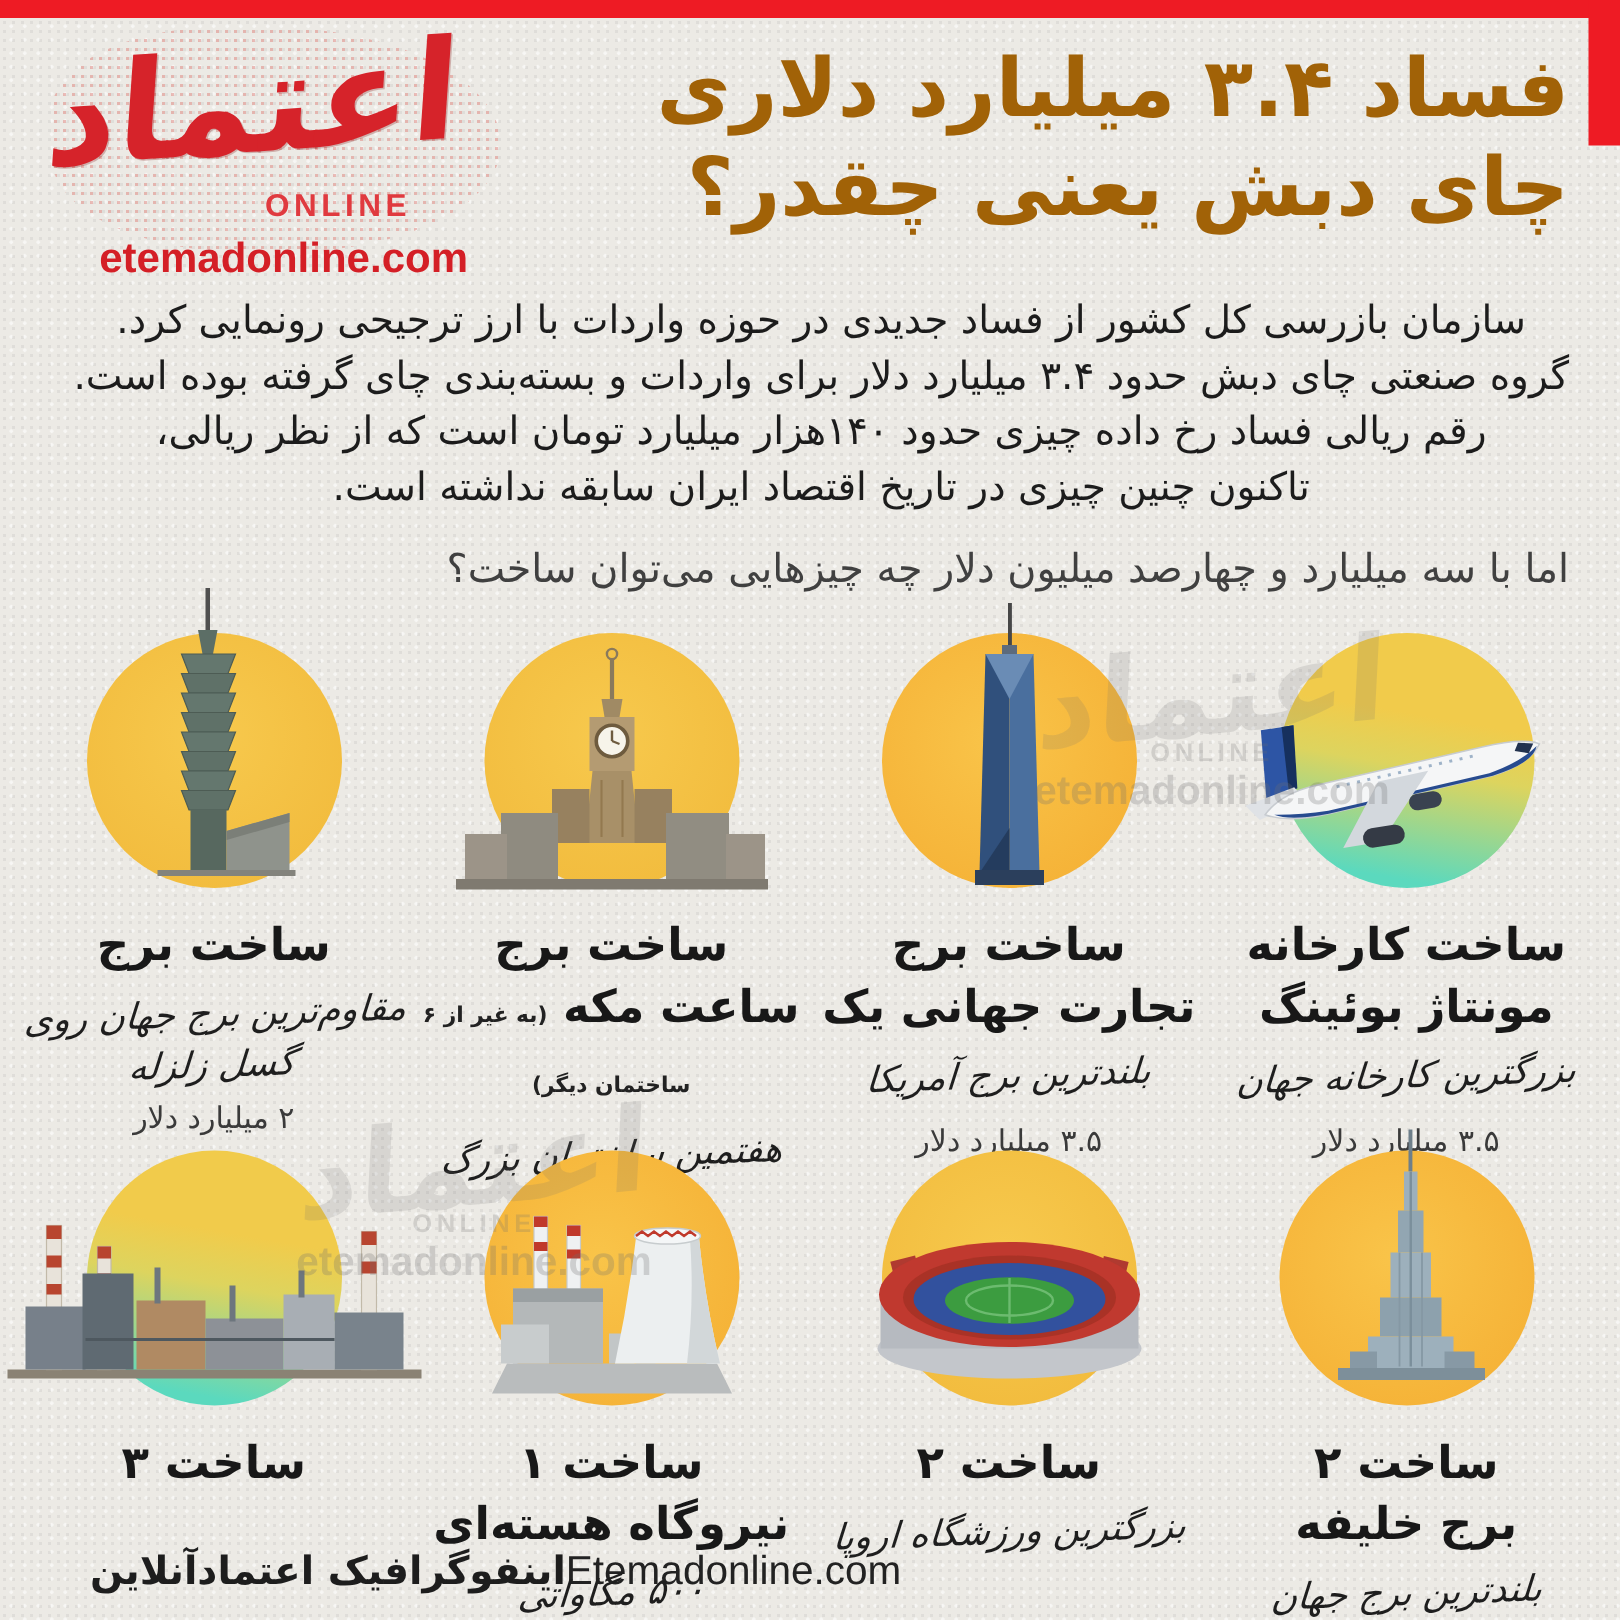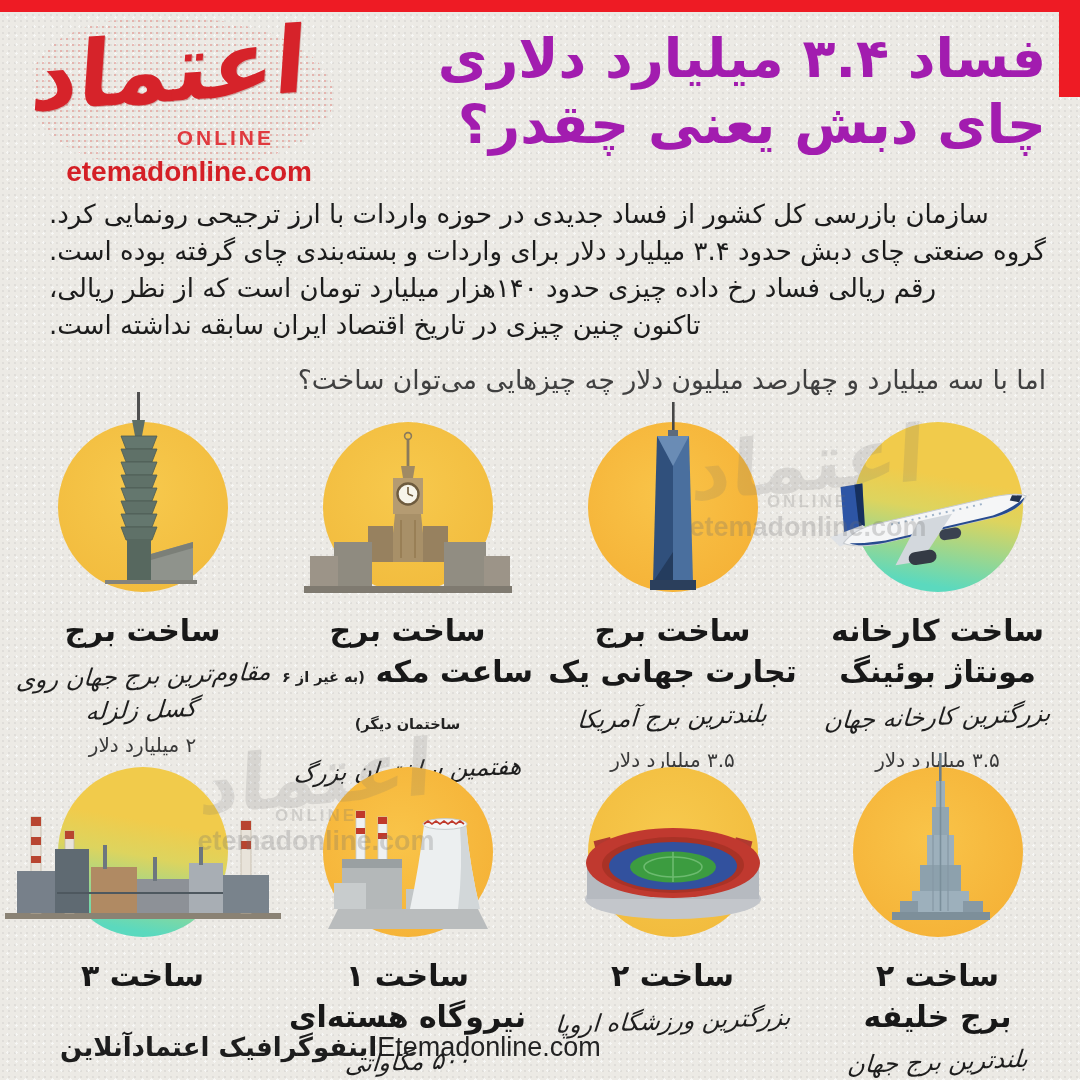--- a/index.html
+++ b/index.html
@@ -25,23 +25,23 @@
     background-size:6px 6px;opacity:.45;border-radius:40% 55% 50% 45%;}
   .logo-word{position:absolute;right:28px;top:6px;font-size:92px;font-weight:bold;
     color:#d6232a;transform:rotate(-4deg) skewX(-8deg);line-height:1;
     text-shadow:1px 1px 0 rgba(120,0,0,.25);}
   .logo-online{position:absolute;right:60px;top:108px;font-size:21px;font-weight:bold;
     color:#e03a3f;letter-spacing:3px;font-family:"Liberation Sans",sans-serif;}
   .logo-site{position:absolute;right:22px;top:138px;font-size:28px;font-weight:bold;
     color:#d41f26;font-family:"Liberation Sans",sans-serif;direction:ltr;}
   
   .title{top:26px;right:34px;text-align:right;direction:rtl;
-    font-size:54px;font-weight:bold;line-height:66px;color:#a21caf;letter-spacing:-1px;}
-  
-  .intro{top:196px;right:34px;text-align:left;direction:rtl;
+    font-size:54px;font-weight:bold;line-height:66px;color:#a16207;letter-spacing:-1px;}
+  
+  .intro{top:196px;right:34px;text-align:center;direction:rtl;
     font-size:26px;line-height:37px;color:#1c1c1c;}
   .question{top:364px;right:34px;text-align:center;direction:rtl;
     font-size:26.5px;font-weight:500;color:#404040;}
   
   .grid{top:414px;left:10px;width:1060px;display:grid;direction:rtl;
     grid-template-columns:repeat(4,1fr);grid-auto-rows:345px;}
   .item{display:flex;flex-direction:column;align-items:center;text-align:center;z-index:1;}
   .circle-wrap{position:relative;width:172px;height:186px;flex:none;}
   .circle{position:absolute;left:50%;top:8px;width:170px;height:170px;margin-left:-85px;
     border-radius:50%;background:radial-gradient(circle at 48% 40%,#f7c94d,#f2bc3e 78%);}

